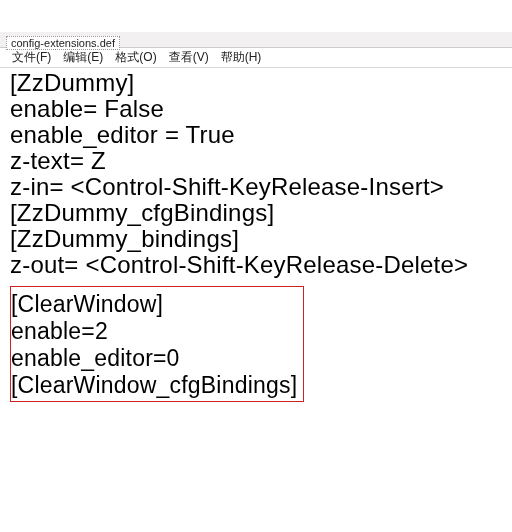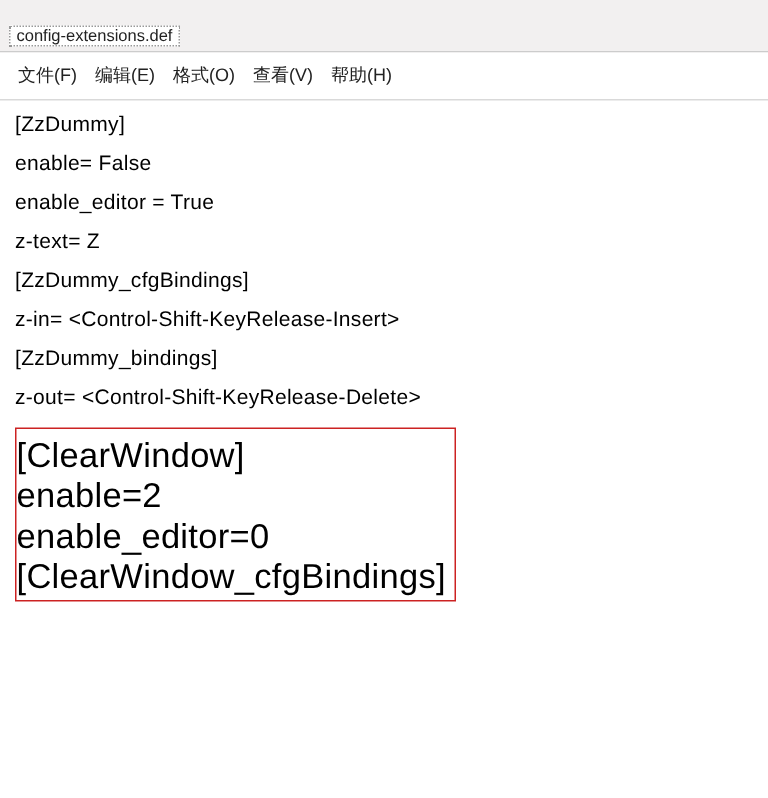--- a/index.html
+++ b/index.html
@@ -8,52 +8,53 @@
       box-sizing: border-box;
     }
     body {
       font-family: "Segoe UI", Arial, sans-serif;
       background: #fff;
       width: 512px;
       height: 532px;
       overflow: hidden;
     }
     .title-bar {
-      padding: 17px 6px;
+      padding: 4px 6px;
       font-size: 11px;
       color: #222;
       border-bottom: 1px solid #ccc;
-      height: 30px;
+      height: 16px;
       background: #f2f0f0;
+      margin-top: 32px;
     }
     .title-box {
       border: 1px dotted #999;
       padding: 0 4px;
       display: inline-block;
       background: #fff;
     }
     .menu-bar {
       display: flex;
       gap: 12px;
       padding: 1px 10px 1px 12px;
       font-size: 12px;
       color: #222;
       background: #fff;
       border-bottom: 1px solid #d9d9d9;
-      height: 32px;
+      height: 20px;
       align-items: center;
     }
     .menu-item {
       cursor: default;
     }
     .content-area {
       padding: 2px 0 0 10px;
     }
     .line {
-      font-size: 14px;
+      font-size: 24px;
       color: #000;
       line-height: 26px;
       letter-spacing: 0.2px;
     }
     .boxed {
       border: 1px solid #cc2222;
       display: inline-block;
       padding: 4px 6px 2px 0;
       margin-top: 8px;
     }
@@ -75,22 +76,22 @@
   <span class="menu-item">格式(O)</span>
   <span class="menu-item">查看(V)</span>
   <span class="menu-item">帮助(H)</span>
 </div>
 
 <div class="content-area">
   <div class="line">[ZzDummy]</div>
   <div class="line">enable= False</div>
   <div class="line">enable_editor = True</div>
   <div class="line">z-text= Z</div>
+  <div class="line">z-in= &lt;Control-Shift-KeyRelease-Insert&gt;</div>
   <div class="line">[ZzDummy_cfgBindings]</div>
-  <div class="line">z-in= &lt;Control-Shift-KeyRelease-Insert&gt;</div>
   <div class="line">[ZzDummy_bindings]</div>
   <div class="line">z-out= &lt;Control-Shift-KeyRelease-Delete&gt;</div>
 
   <div class="boxed">
     <div class="line">[ClearWindow]</div>
     <div class="line">enable=2</div>
     <div class="line">enable_editor=0</div>
     <div class="line">[ClearWindow_cfgBindings]</div>
   </div>
 </div>

